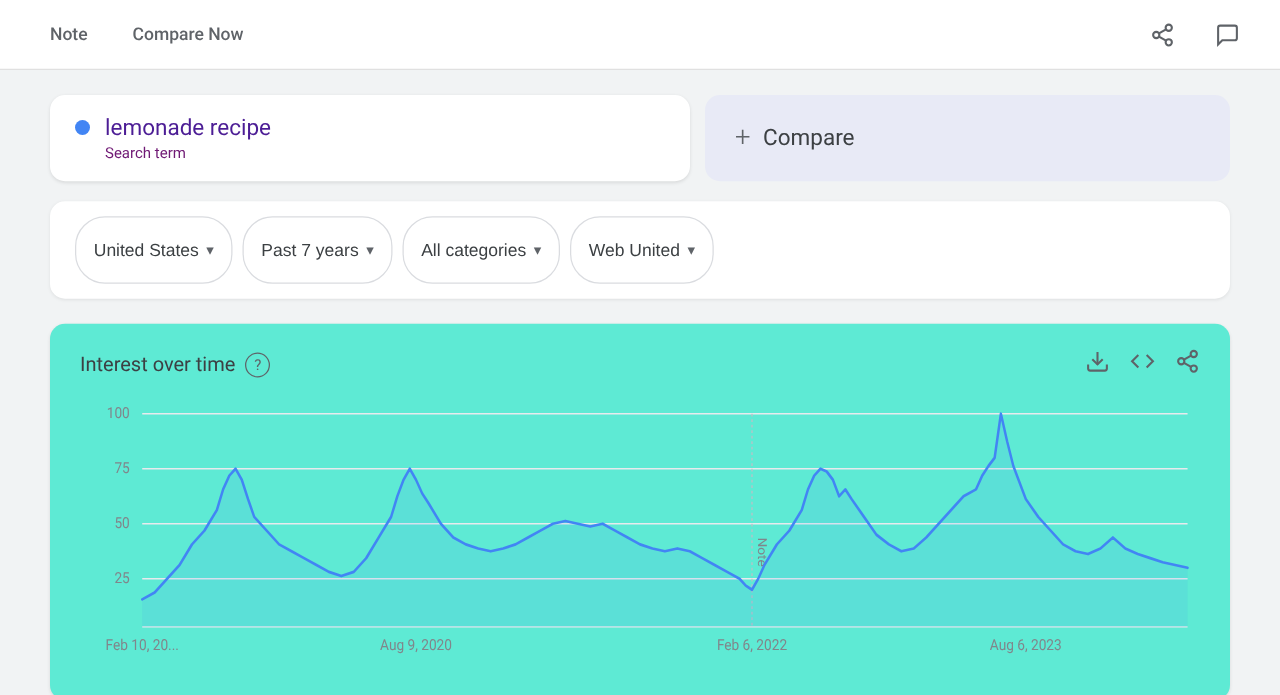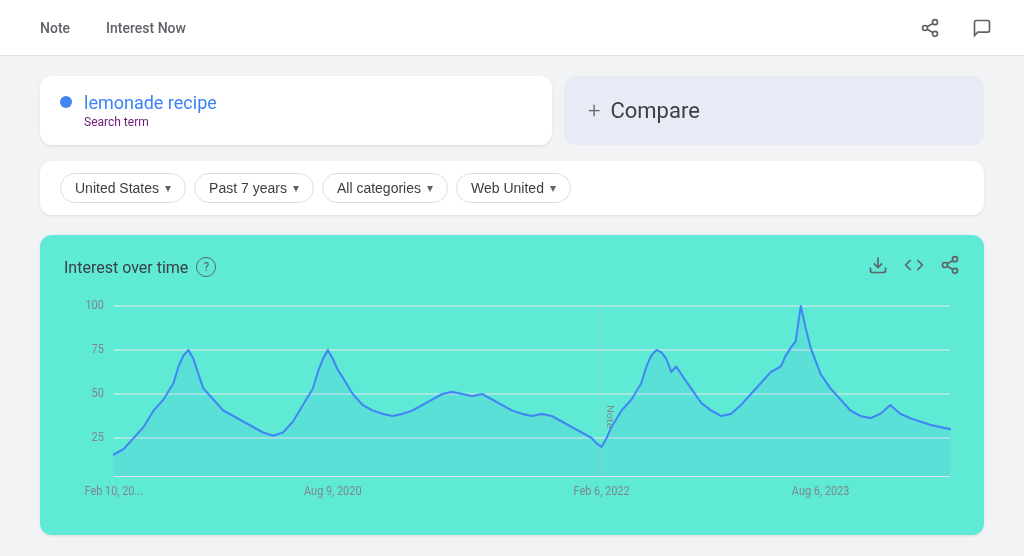--- a/index.html
+++ b/index.html
@@ -115,21 +115,21 @@
       background: #4285f4;
       margin-top: 4px;
       flex-shrink: 0;
     }
     .search-text-group {
       display: flex;
       flex-direction: column;
     }
     .search-term {
       font-size: 18px;
-      color: #3b82f6;
+      color: #4c1d95;
       font-weight: 400;
     }
     .search-label {
       font-size: 12px;
       color: #701a75;
       margin-top: 2px;
     }
     .compare-box {
       background: #e8eaf6;
       border-radius: 12px;
@@ -140,41 +140,41 @@
       align-items: center;
       gap: 10px;
       cursor: pointer;
     }
     .compare-plus {
       font-size: 22px;
       color: #5f6368;
       font-weight: 300;
     }
     .compare-label {
-      font-size: 22px;
+      font-size: 18px;
       color: #3c4043;
       font-weight: 400;
     }
 
     
     .filter-bar {
       background: #fff;
       border-radius: 12px;
       padding: 12px 20px;
       display: flex;
       align-items: center;
       gap: 8px;
       box-shadow: 0 1px 3px rgba(0,0,0,0.08);
       margin-bottom: 20px;
     }
     .filter-btn {
       display: flex;
       align-items: center;
       gap: 6px;
-      padding: 6px 14px;
+      padding: 18px 14px;
       border-radius: 24px;
       border: 1px solid #dadce0;
       background: #fff;
       cursor: pointer;
       font-size: 14px;
       color: #3c4043;
     }
     .filter-chevron {
       font-size: 12px;
       color: #5f6368;
@@ -268,21 +268,21 @@
       font-size: 10px;
       fill: #80868b;
     }
   </style>
 </head>
 <body>
 
 <div class="header">
   <nav class="nav">
     <div class="nav-item">Note</div>
-    <div class="nav-item">Interest Now</div>
+    <div class="nav-item">Compare Now</div>
   </nav>
   <div class="header-actions">
     <div class="icon-btn">
       <svg width="20" height="20" viewBox="0 0 24 24" fill="none" stroke="#5f6368" stroke-width="2">
         <circle cx="18" cy="5" r="3"></circle>
           <circle cx="6" cy="12" r="3"></circle>
           <circle cx="18" cy="19" r="3"></circle>
         <line x1="8.59" y1="13.51" x2="15.42" y2="17.49"></line>
           <line x1="15.41" y1="6.51" x2="8.59" y2="10.49"></line>
       </svg>

